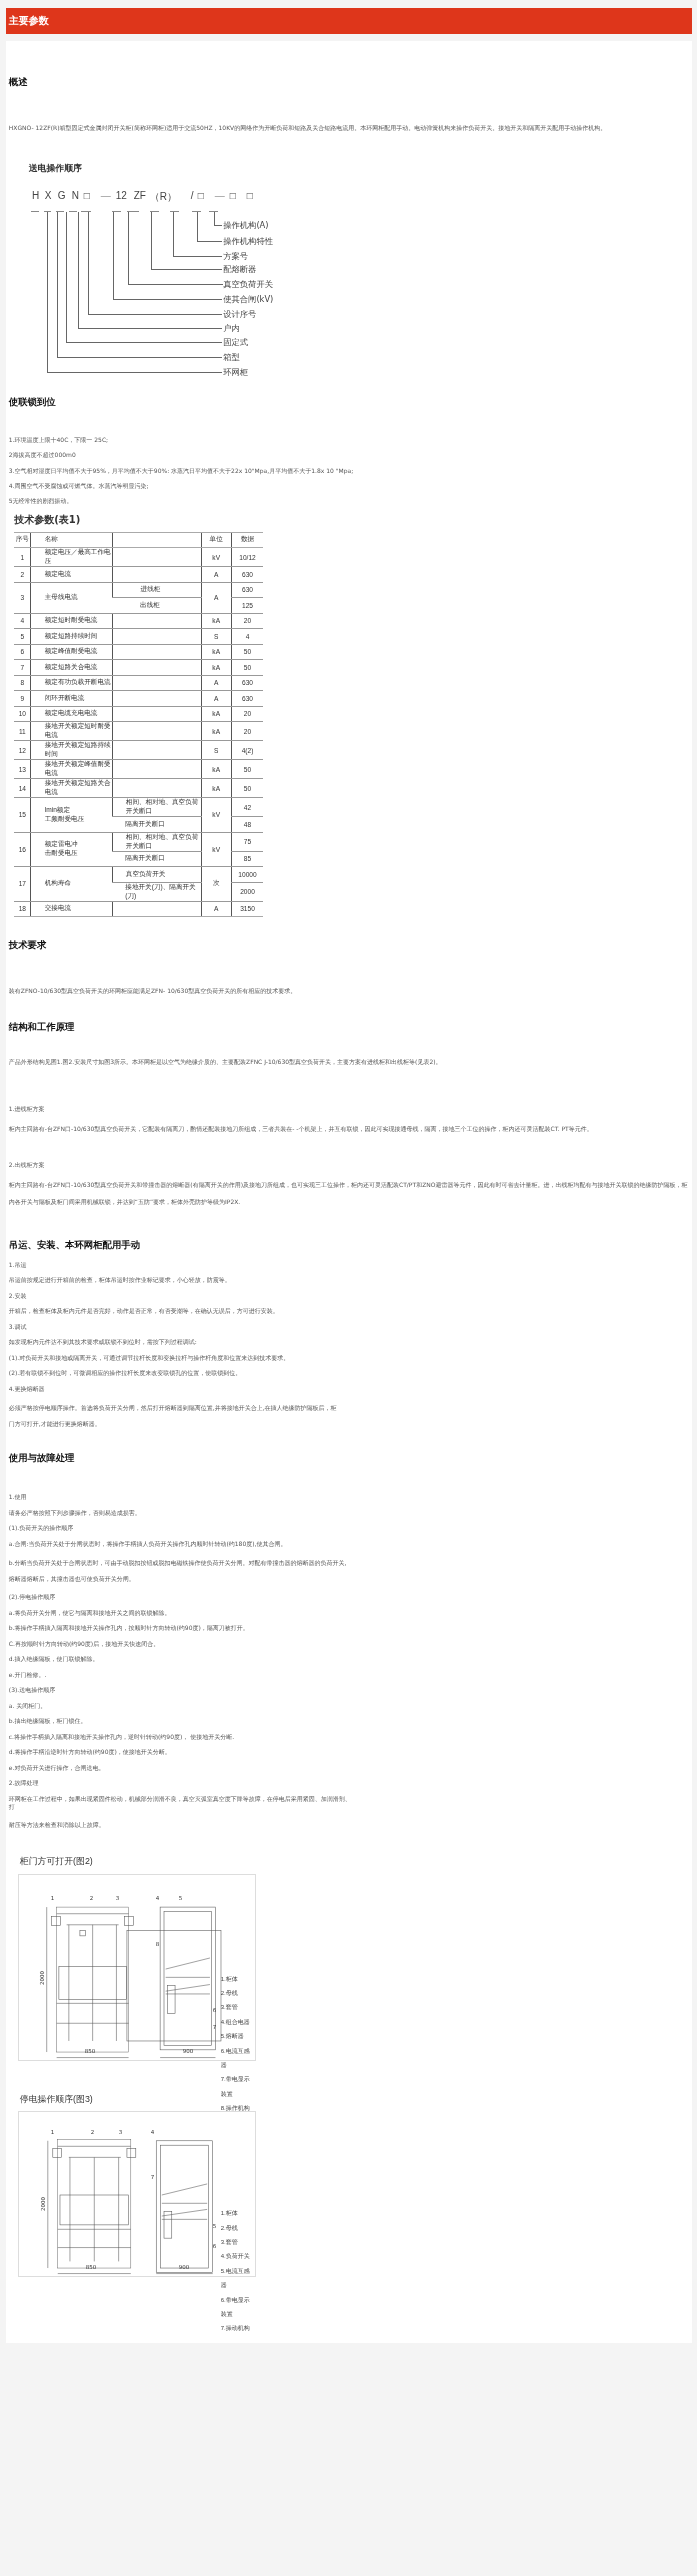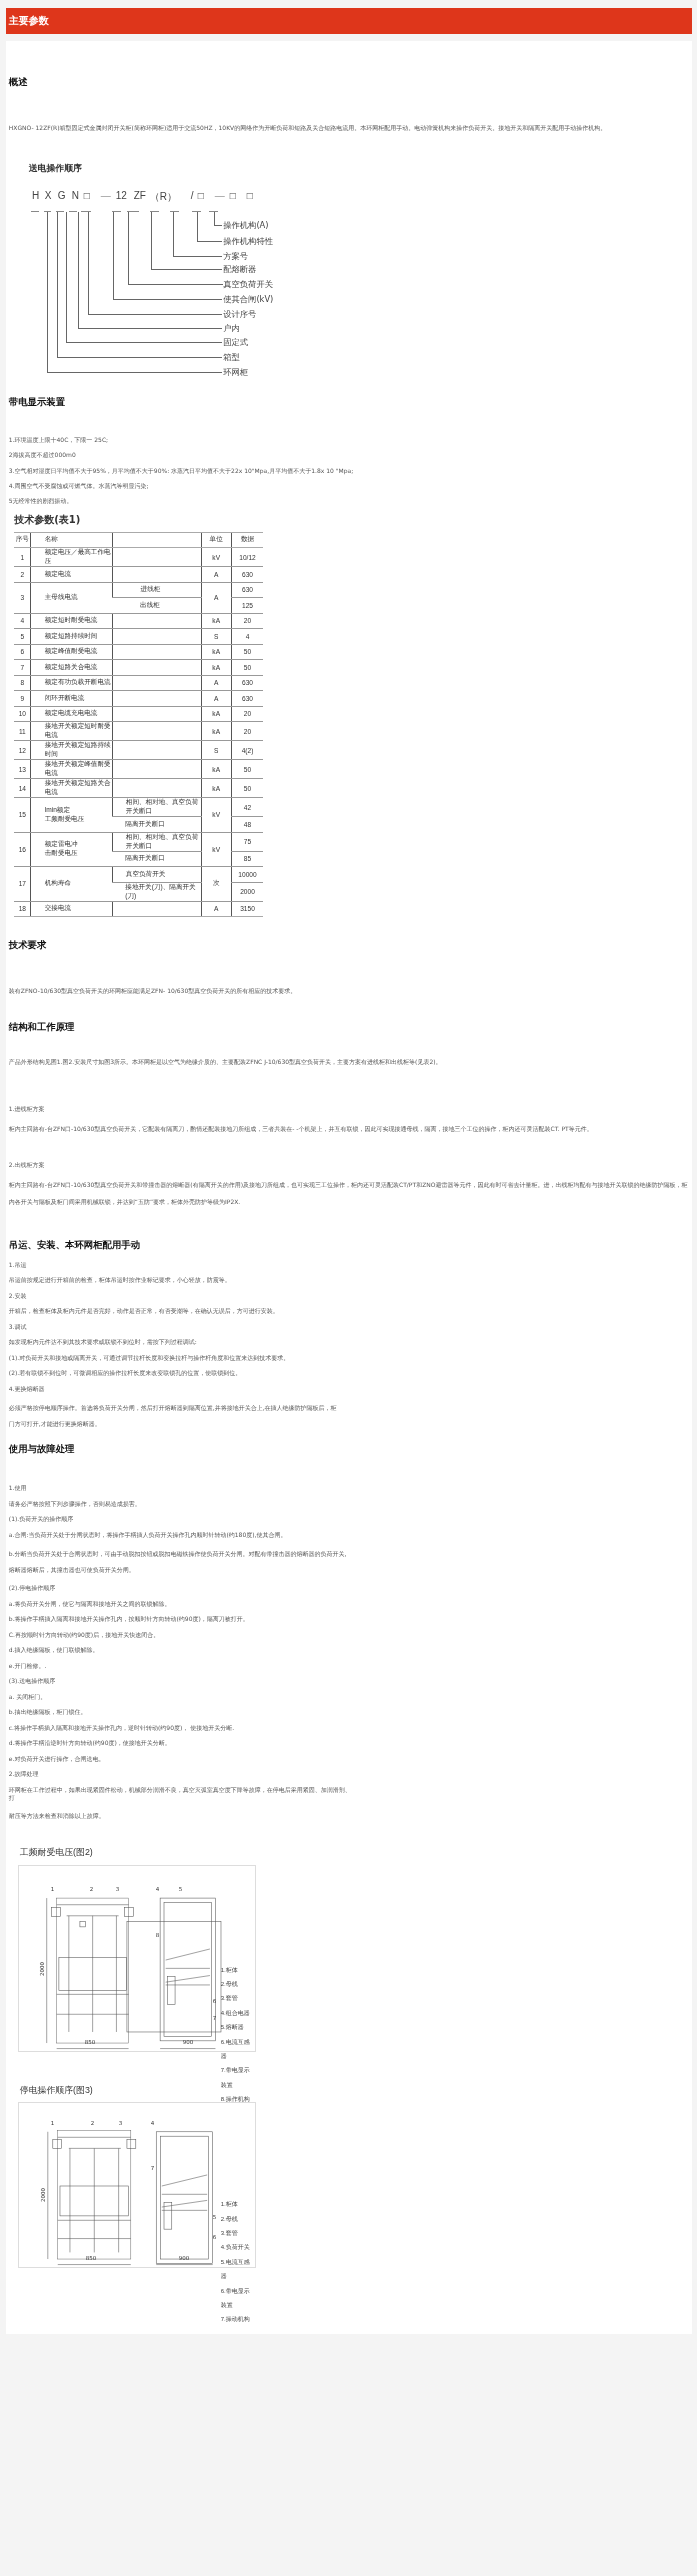--- a/index.html
+++ b/index.html
@@ -120,21 +120,21 @@
       <div class="mlabel" style="top:123px">配熔断器</div>
       <div class="mlabel" style="top:138px">真空负荷开关</div>
       <div class="mlabel" style="top:153px">使其合闸(kV)</div>
       <div class="mlabel" style="top:168px">设计序号</div>
       <div class="mlabel" style="top:182px">户内</div>
       <div class="mlabel" style="top:196px">固定式</div>
       <div class="mlabel" style="top:211px">箱型</div>
       <div class="mlabel" style="top:226px">环网柜</div>
     </div>
 
-    <h2 class="sec-title" style="margin-top:0">带电显示装置</h2>
+    <h2 class="sec-title" style="margin-top:0">使联锁到位</h2>
     <div class="gap-l" style="height:26.6px"></div>
     <div class="lines">
       <p class="p">1.环境温度上限十40C，下限一 25C;</p>
       <p class="p">2海拔高度不超过000m0</p>
       <p class="p">3.空气相对湿度日平均值不大于95%，月平均值不大于90%: 水蒸汽日平均值不大于22x 10"Mpa,月平均值不大于1.8x 10 "Mpa;</p>
       <p class="p">4.周围空气不受腐蚀或可燃气体。水蒸汽等明显污染;</p>
       <p class="p">5无经常性的剧烈振动。</p>
     </div>
 
     <div class="tbl-title">技术参数(表1)</div>
@@ -313,21 +313,21 @@
       <p class="p">2.安装</p>
       <p class="p">开箱后，检查柜体及柜内元件是否完好，动作是否正常，有否受潮等，在确认无误后，方可进行安装。</p>
       <p class="p">3.调试</p>
       <p class="p">如发现柜内元件达不到其技术要求或联锁不到位时，需按下列过程调试:</p>
       <p class="p">(1).对负荷开关和接地或隔离开关，可通过调节拉杆长度和变换拉杆与操作杆角度和位置来达到技术要求。</p>
       <p class="p">(2).若有联锁不到位时，可微调相应的操作拉杆长度来改变联锁孔的位置，使联锁到位。</p>
       <p class="p">4.更换熔断器</p>
       <p class="p" style="line-height:15.5px;width:332px">必须严格按停电顺序操作。首选将负荷开关分闸，然后打开熔断器到隔离位置,并将接地开关合上,在插人绝缘防护隔板后，柜门方可打开,才能进行更换熔断器。</p>
     </div>
 
-    <h2 class="sec-title" style="margin-top:12px">使用与故障处理</h2>
+    <h2 class="sec-title" style="margin-top:21px">使用与故障处理</h2>
     <div class="ol-lines" style="margin-top:28px;width:343px">
       <p class="p">1.使用</p>
       <p class="p">请务必严格按照下列步骤操作，否则易造成损害。</p>
       <p class="p">(1).负荷开关的操作顺序</p>
       <p class="p">a.合闸:当负荷开关处于分闸状态时，将操作手柄插人负荷开关操作孔内顺时针转动(约180度),使其合闸。</p>
       <p class="p" style="line-height:15.5px">b.分断当负荷开关处于合闸状态时，可由手动脱扣按钮或脱扣电磁铁操作使负荷开关分闸。对配有带撞击器的熔断器的负荷开关,熔断器熔断后，其撞击器也可使负荷开关分闸。</p>
       <p class="p">(2).停电操作顺序</p>
       <p class="p">a.将负荷开关分闸，使它与隔离和接地开关之间的联锁解除。</p>
       <p class="p">b.将操作手柄插入隔离和接地开关操作孔内，按顺时针方向转动(约90度)，隔离刀被打开。</p>
       <p class="p">C.再按顺时针方向转动(约90度)后，接地开关快速闭合。</p>
@@ -337,21 +337,21 @@
       <p class="p">a. 关闭柜门。</p>
       <p class="p">b.抽出绝缘隔板，柜门锁住。</p>
       <p class="p">c.将操作手柄插入隔离和接地开关操作孔内，逆时针转动(约90度)， 使接地开关分断.</p>
       <p class="p">d.将操作手柄沿逆时针方向转动(约90度)，使接地开关分断。</p>
       <p class="p">e.对负荷开关进行操作，合闸送电。</p>
       <p class="p">2.故障处理</p>
       <p class="p" style="margin-bottom:10px">环网柜在工作过程中，如果出现紧固件松动，机械部分润滑不良，真空灭弧室真空度下降等故障，在停电后采用紧固、加润滑剂、打</p>
       <p class="p">耐压等方法来检查和消除以上故障。</p>
     </div>
 
-    <div class="fig-title">工频耐受电压(图2)</div>
+    <div class="fig-title">柜门方可打开(图2)</div>
     <div class="fig-box">
       <svg width="238" height="187" viewBox="0 0 430 338">
         <g stroke="#555" fill="none" stroke-width="1">
 
           <rect x="195" y="100" width="170" height="200"></rect>
           <rect x="150" y="100" width="10" height="10" transform="translate(-40,0)"></rect>
           <rect x="68" y="58" width="130" height="262" stroke-width="0.8"></rect>
           <line x1="68" y1="70" x2="198" y2="70"></line>
           <rect x="59" y="75" width="16" height="16"></rect>
             <rect x="191" y="75" width="16" height="16"></rect>

